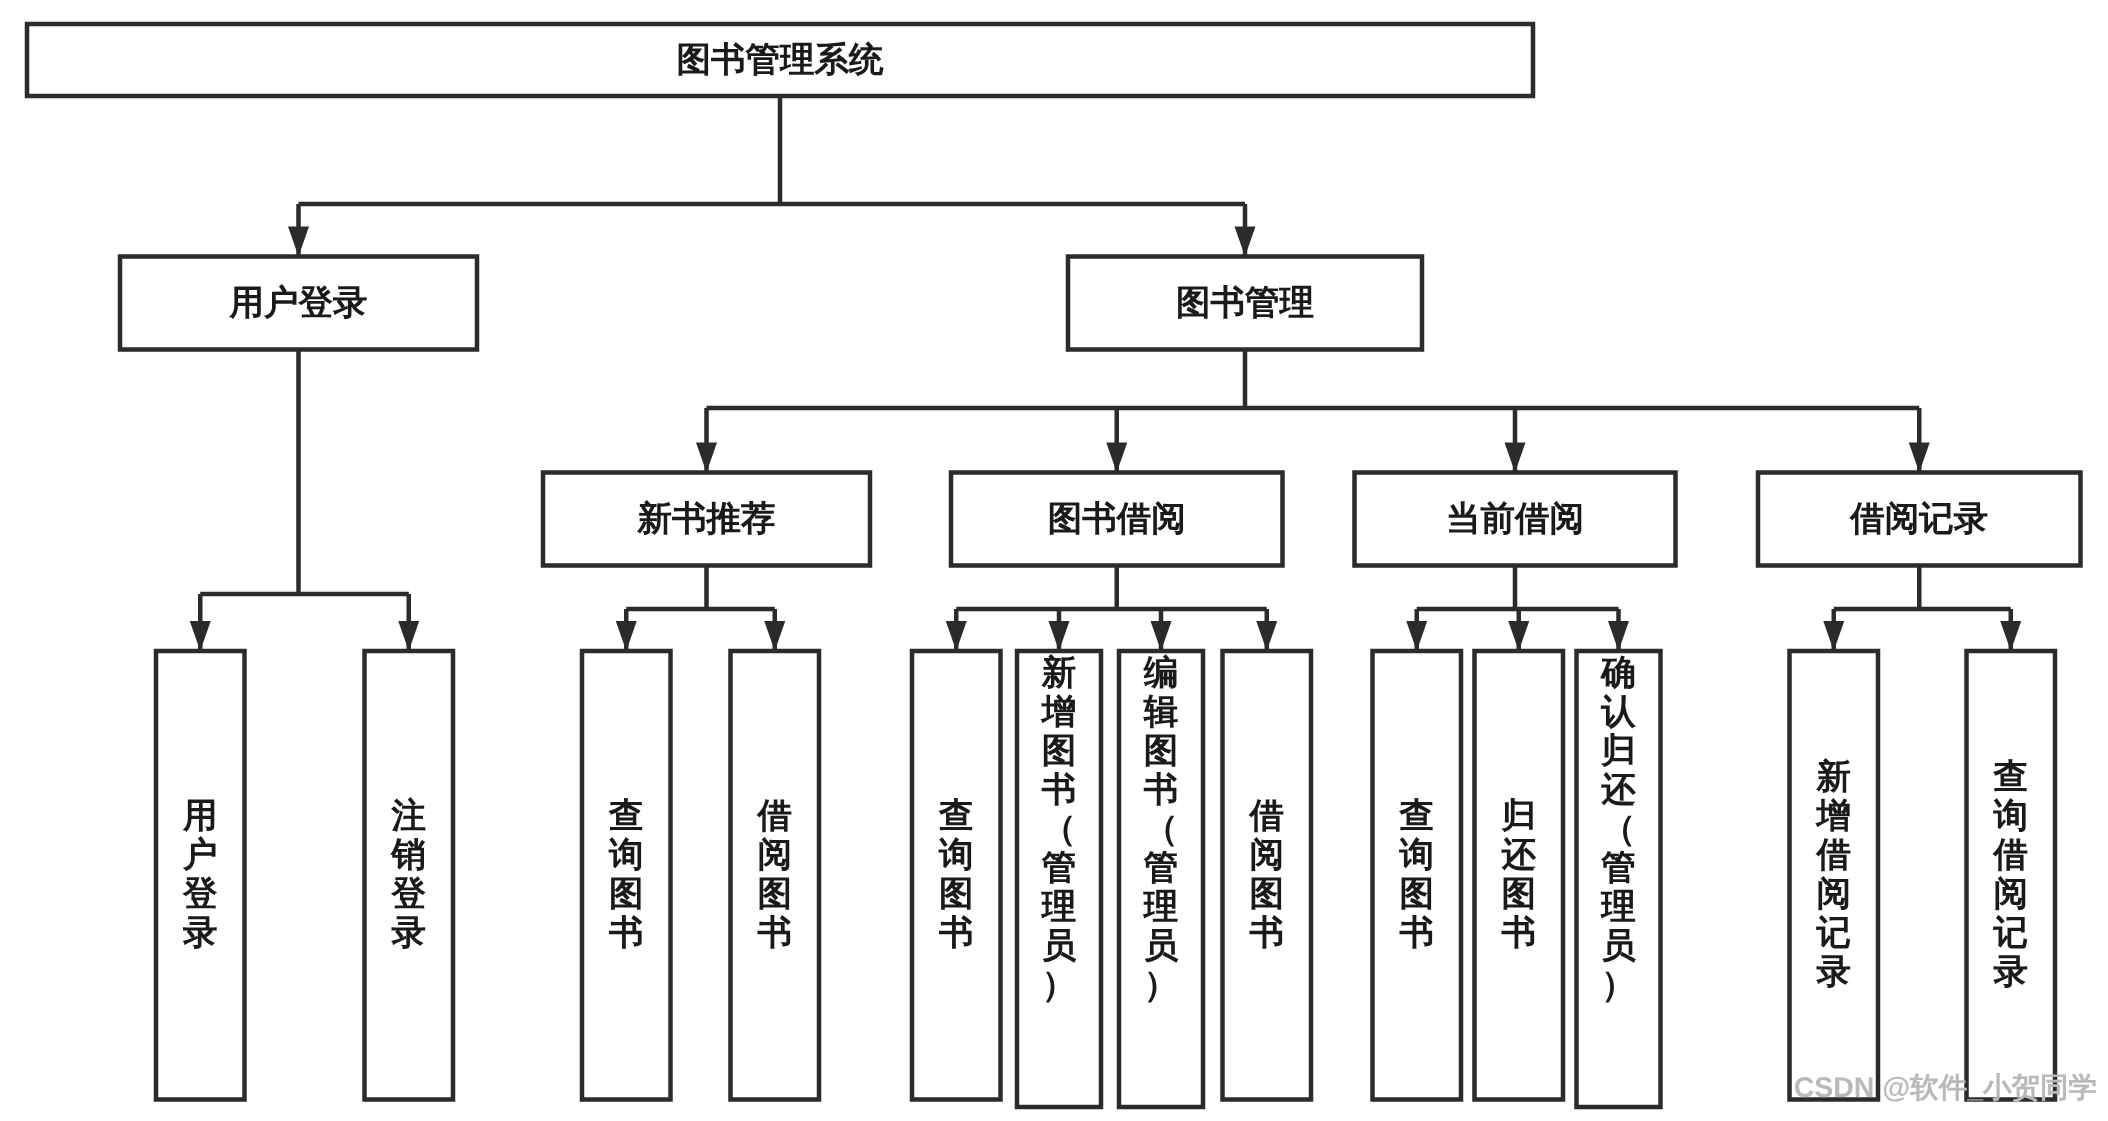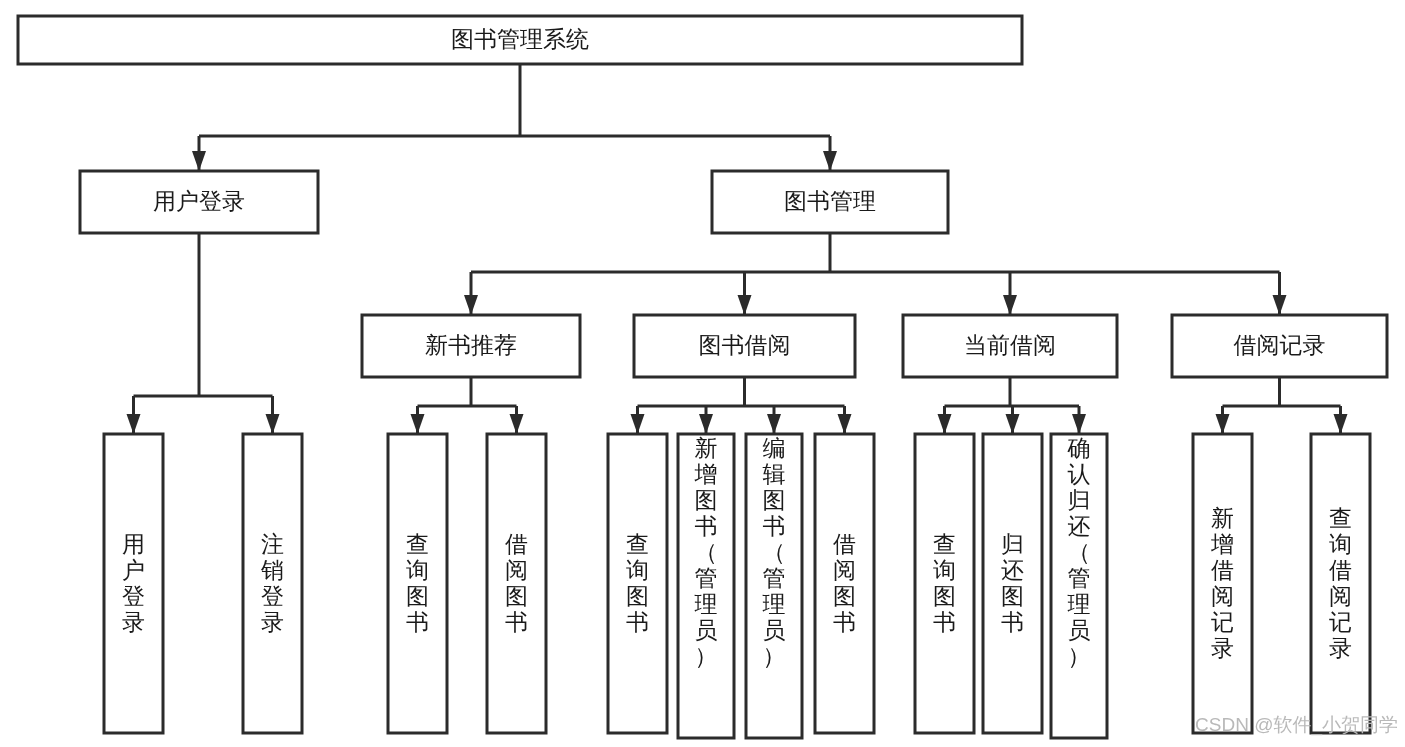--- a/index.html
+++ b/index.html
@@ -11,20 +11,21 @@
     width: 1405px;
     height: 747px;
     font-family: "Liberation Sans", "DejaVu Sans", sans-serif;
     overflow: hidden;
   }
   #diagram-root {
     position: relative;
     width: 1405px;
     height: 718px;
     background: #ffffff;
+    font-weight: bold;
   }
   svg.diagram-canvas {
     position: absolute;
     top: 0;
     left: 0;
     width: 1405px;
     height: 747px;
   }
   .node-box {
     fill: #ffffff;

